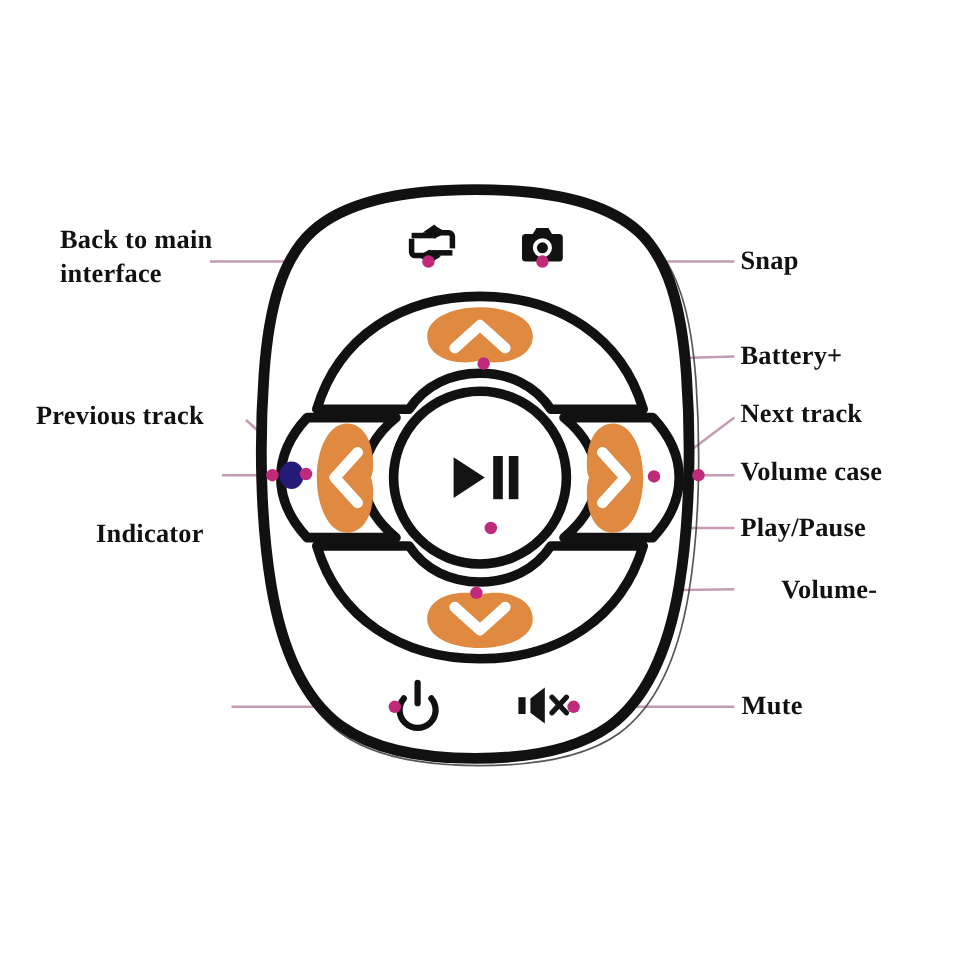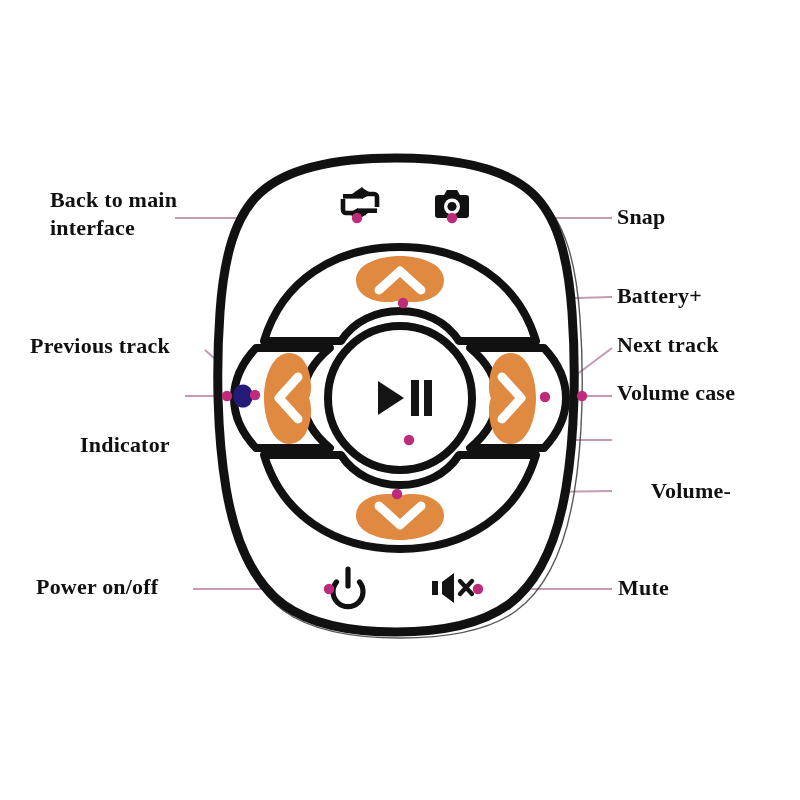--- a/index.html
+++ b/index.html
@@ -214,20 +214,20 @@
   <div class="callout-label right" style="left:617px; top:282px;">Battery+</div>
 
   <div class="callout-label right" style="left:617px; top:331px;">Next track</div>
 
   <div class="callout-label left" style="left:30px; top:332px;">Previous track</div>
 
   <div class="callout-label left" style="left:80px; top:383px;margin-top:48px;">Indicator</div>
 
   <div class="callout-label right" style="left:617px; top:379px;">Volume case</div>
 
+  <div class="callout-label right" style="left:617px; top:426px;">Play/Pause</div>
 
   <div class="callout-label right" style="left:651px; top:477px;">Volume-</div>
 
-  <div class="callout-label left" style="left:36px; top:573px;">Power on/off</div>
 
   <div class="callout-label right" style="left:618px; top:574px;">Mute</div>
 
 </div>
 
 </body></html>

